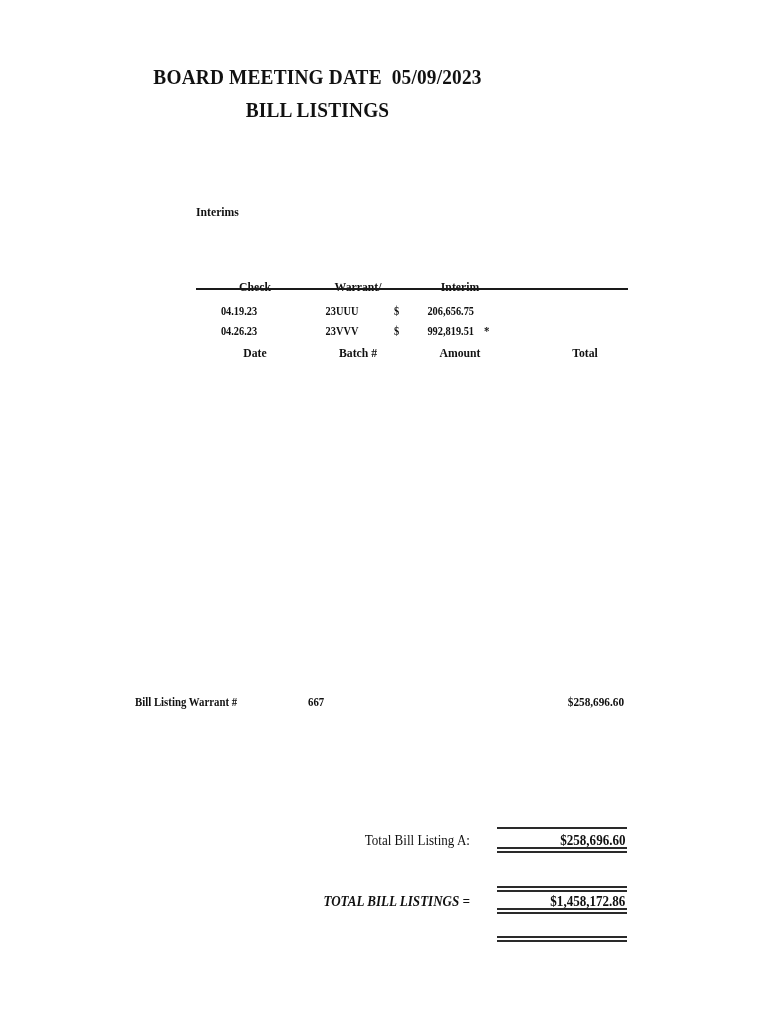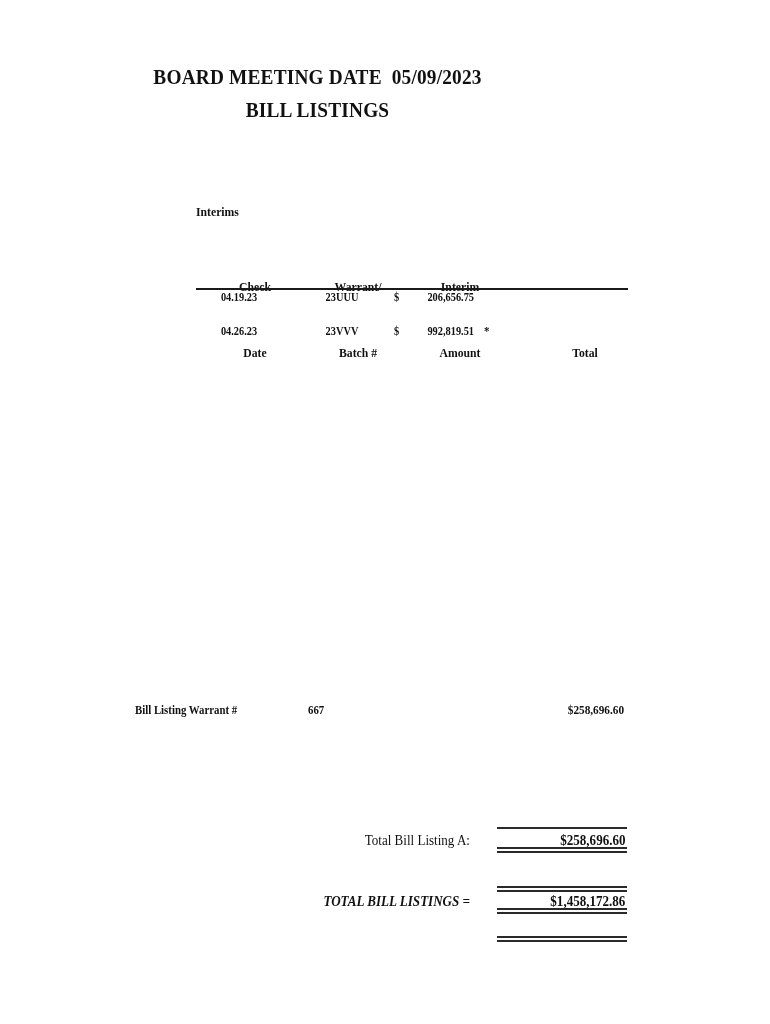--- a/index.html
+++ b/index.html
@@ -95,21 +95,21 @@
     width: 432px;
     border-top: 2px solid #1a1a1a;
   }
 
   .trow {
     position: absolute;
     left: 0;
     width: 432px;
     height: 27px;
   }
-  .trow.r0 { top: 83px; }
+  .trow.r0 { top: 97px; }
   .trow.r1 { top: 117px; font-family: Liberation Serif, serif; }
 
   .td {
     position: absolute;
     font-size: 11.5px;
     font-weight: bold;
     line-height: 20px;
     transform: scaleX(0.9);
     white-space: pre;
   }
@@ -185,21 +185,20 @@
     top: -2px;
   }
 
   
   .warrant-row {
     position: absolute;
     top: 692px;
     left: 0;
     width: 770px;
     height: 24px;
-    margin-top: 8px;
   }
   .warrant-label {
     position: absolute;
     left: 135px;
     font-size: 12px;
     font-weight: bold;
     line-height: 20px;
     transform: scaleX(0.9);
     transform-origin: left center;
     white-space: pre;

